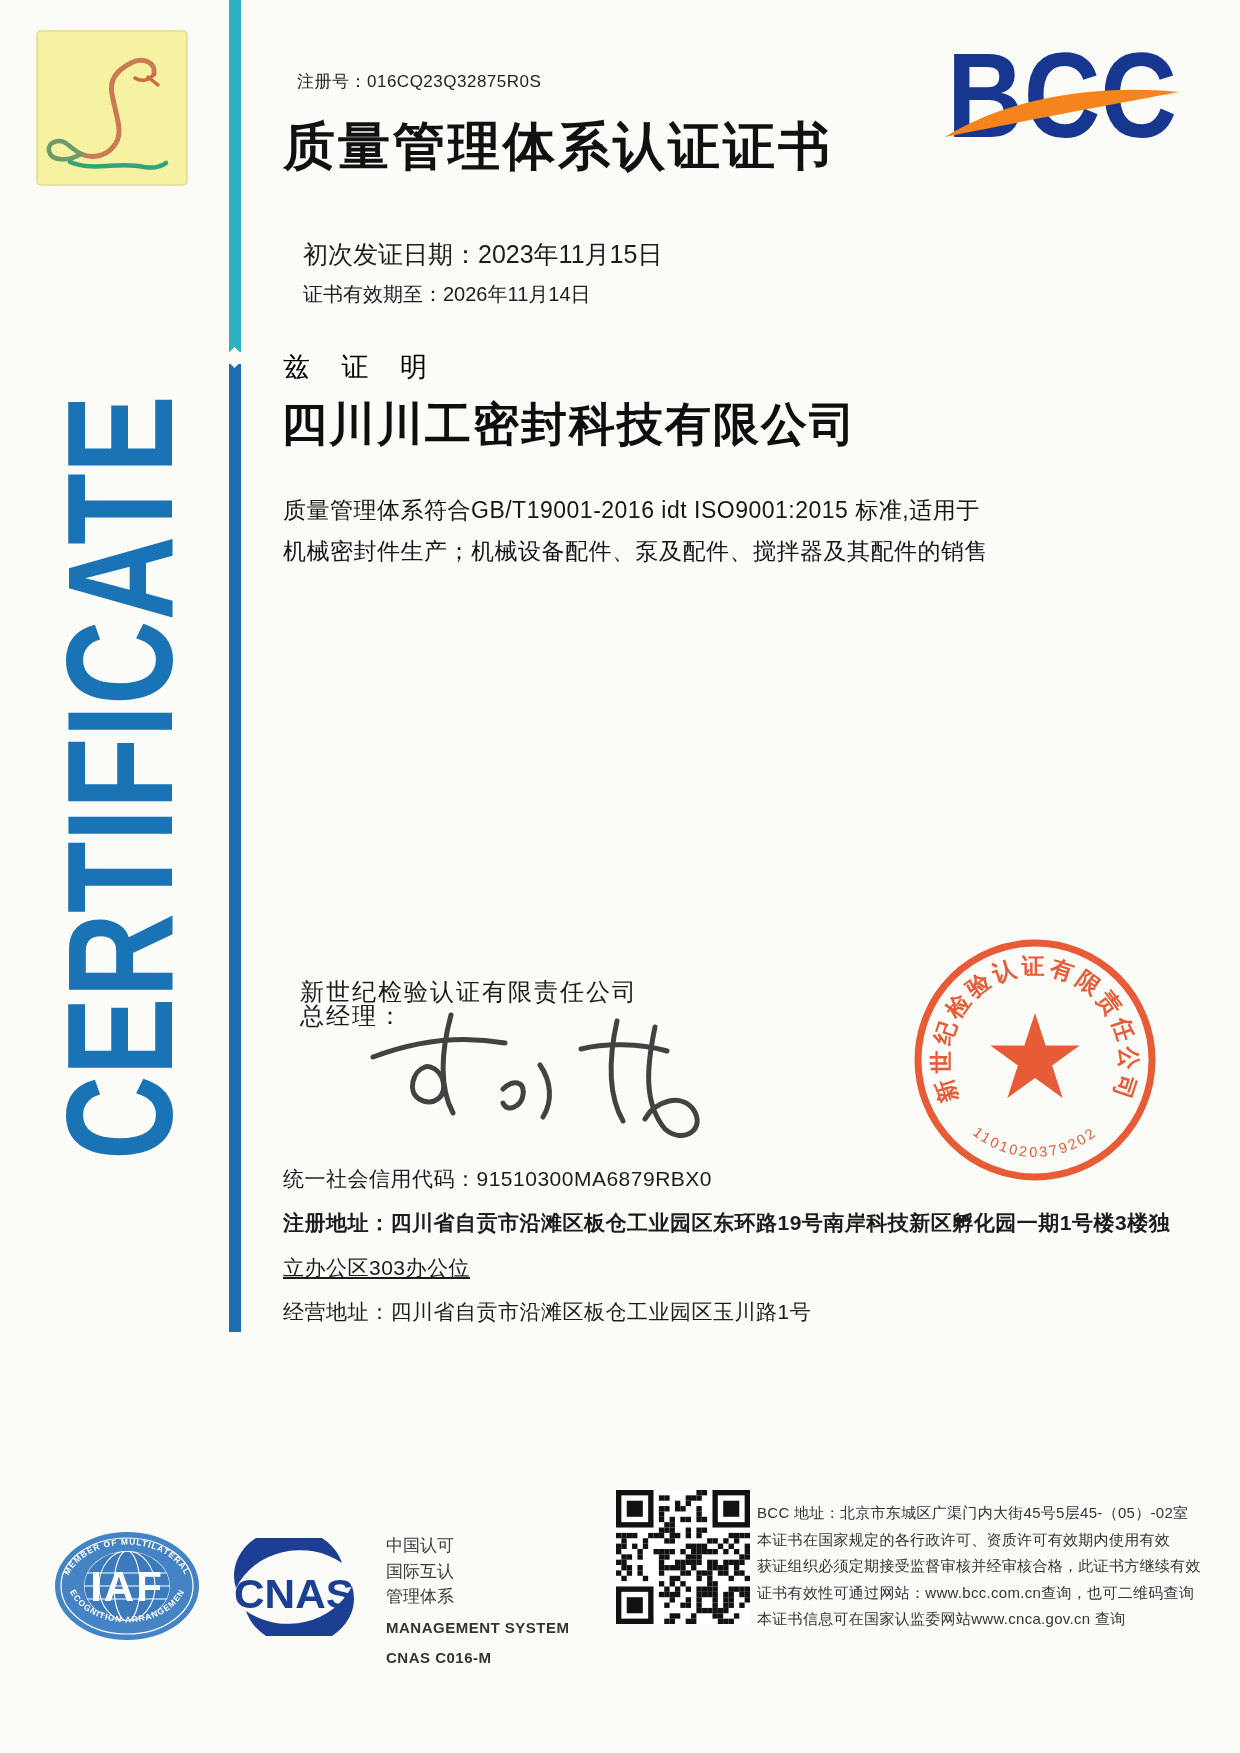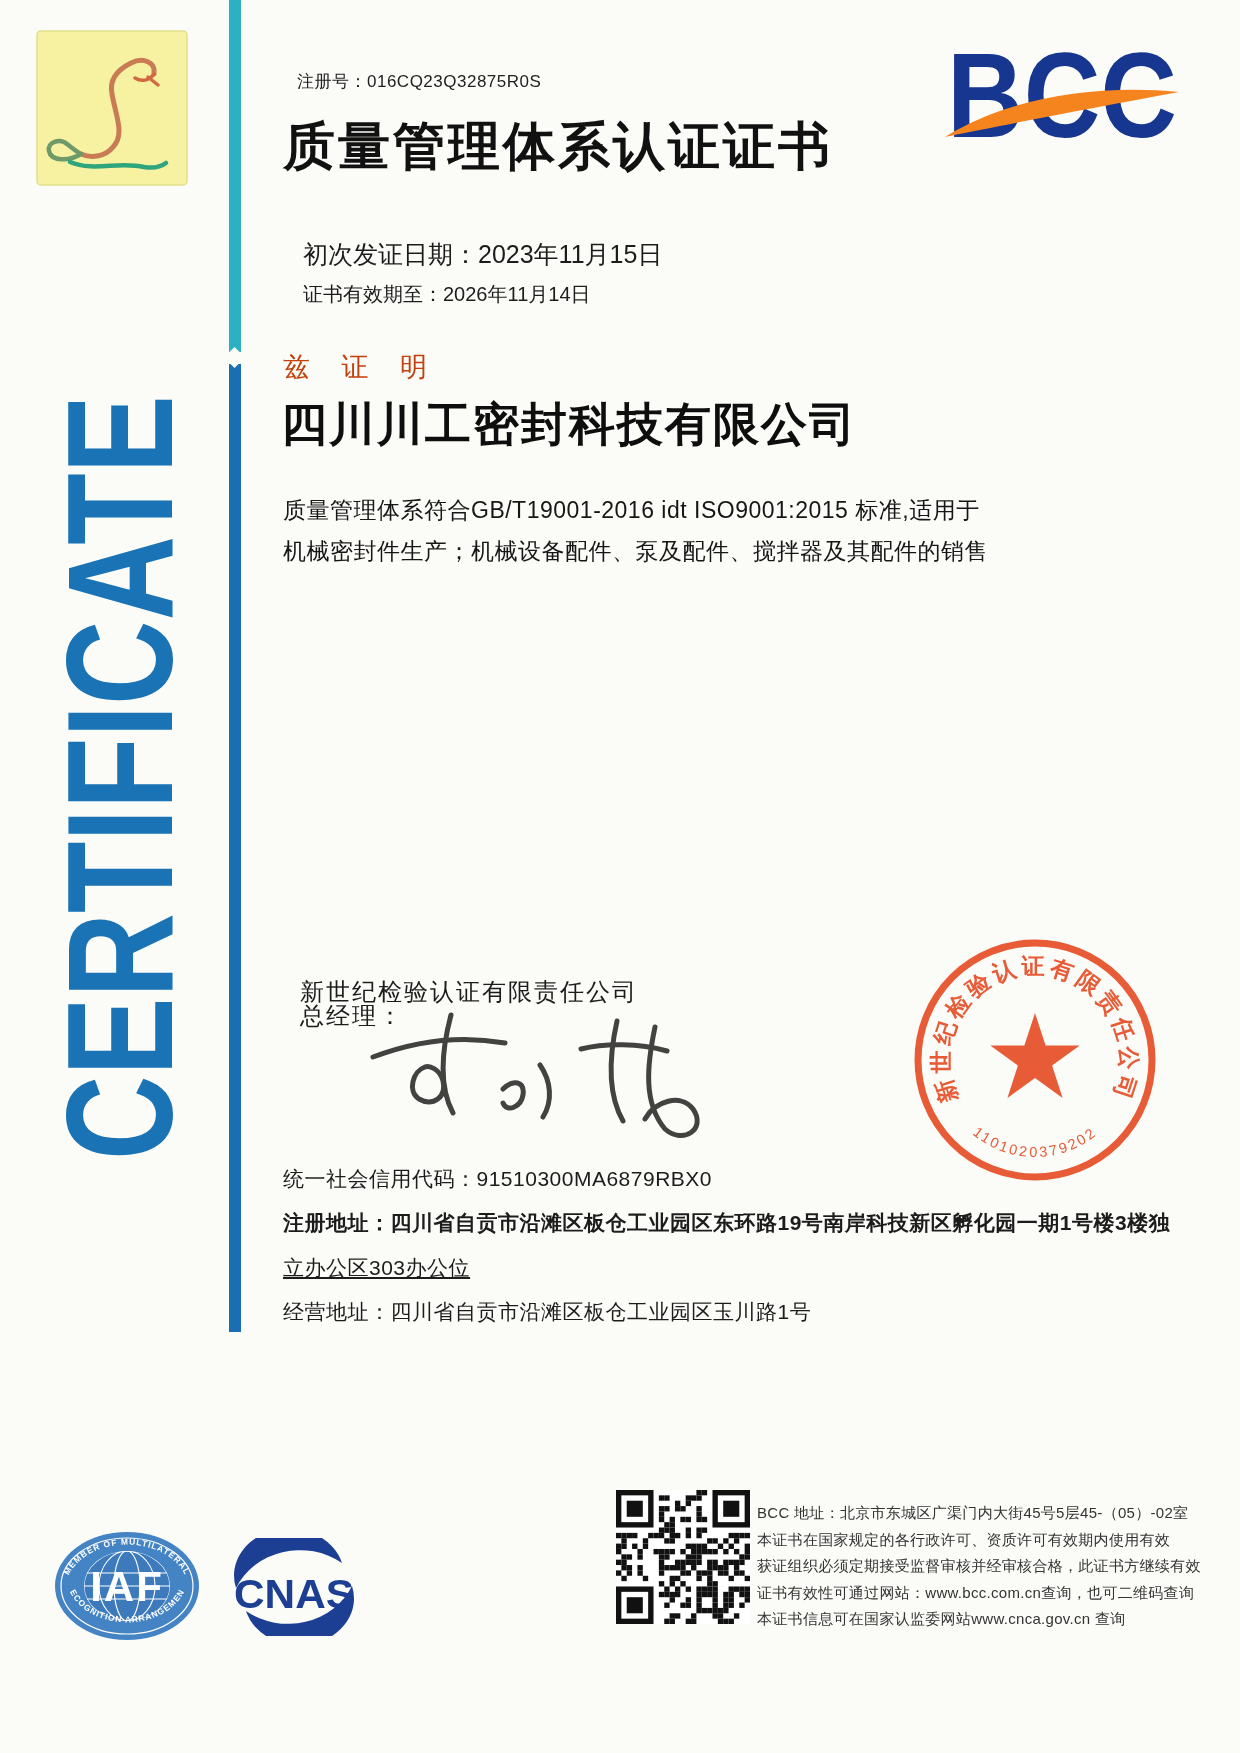--- a/index.html
+++ b/index.html
@@ -14,21 +14,21 @@
   .side-cert{left:45px;top:1160px;transform-origin:0 0;transform:rotate(-90deg) scaleX(0.78);
              font-size:150px;line-height:150px;font-weight:700;color:#1a73b4;white-space:nowrap;}
   
   .reg-line{left:297px;top:70px;font-size:17px;letter-spacing:.5px;color:#222;}
   .cert-title{left:283px;top:112px;font-size:52px;font-weight:700;letter-spacing:3px;color:#111;}
   .bcc-logo{left:945px;top:40px;width:235px;height:112px;}
   .badge{left:36px;top:30px;width:152px;height:156px;}
   
   .date1{left:303px;top:238px;font-size:25px;}
   .date2{left:303px;top:281px;font-size:20px;}
-  .certify{left:283px;top:349px;font-size:27px;letter-spacing:12px;color:#c2410c;}
+  .certify{left:283px;top:349px;font-size:27px;letter-spacing:12px;color:#000000;}
   .company{left:281px;top:394px;font-size:46px;font-weight:700;letter-spacing:2px;color:#0e0e0e;text-align:right;}
   .scope{left:283px;top:490px;font-size:23px;line-height:41px;letter-spacing:.5px;color:#161616;}
   
   .issuer{left:300px;top:976px;font-size:24px;letter-spacing:2px;}
   .signer{left:300px;top:1000px;font-size:24px;letter-spacing:2px;}
   .signature{left:355px;top:1005px;width:430px;height:150px;}
   .stamp{left:905px;top:930px;width:260px;height:260px;mix-blend-mode:multiply;opacity:.93;}
   
   .credit{left:283px;top:1165px;font-size:21px;letter-spacing:.5px;}
   .addr1{left:283px;top:1209px;font-size:21px;letter-spacing:.5px;font-weight:bold;}
@@ -169,20 +169,27 @@
   </div>
 
   <div class="abs cnas-logo">
     <svg width="132" height="98" viewBox="0 0 132 98">
       <path d="M8 50 A 54 46 0 0 1 114 25 A 70 64 0 0 0 8 50 Z" fill="#1c3f94"></path>
       <path d="M124 48 A 54 46 0 0 1 18 73 A 70 64 0 0 0 124 48 Z" fill="#1c3f94"></path>
       <text x="66" y="70" text-anchor="middle" font-family="Liberation Sans, sans-serif" font-weight="bold" font-size="40" fill="#1c3f94" textLength="120" lengthAdjust="spacingAndGlyphs">CNAS</text>
     </svg>
   </div>
 
+  <div class="abs accred">
+    <div>中国认可</div>
+    <div>国际互认</div>
+    <div>管理体系</div>
+    <div class="en">MANAGEMENT SYSTEM</div>
+    <div class="en">CNAS C016-M</div>
+  </div>
 
   <div class="abs qr">
     <svg width="134" height="134" viewBox="0 0 130 130">
       <rect width="130" height="130" fill="#ffffff"></rect>
       <g id="qr-mods" fill="#111111">
           <rect x="78.0" y="0.0" width="5.2" height="5.2"></rect>
           <rect x="83.2" y="0.0" width="5.2" height="5.2"></rect>
           <rect x="41.6" y="5.2" width="5.2" height="5.2"></rect>
           <rect x="46.8" y="5.2" width="5.2" height="5.2"></rect>
           <rect x="67.6" y="5.2" width="5.2" height="5.2"></rect>

